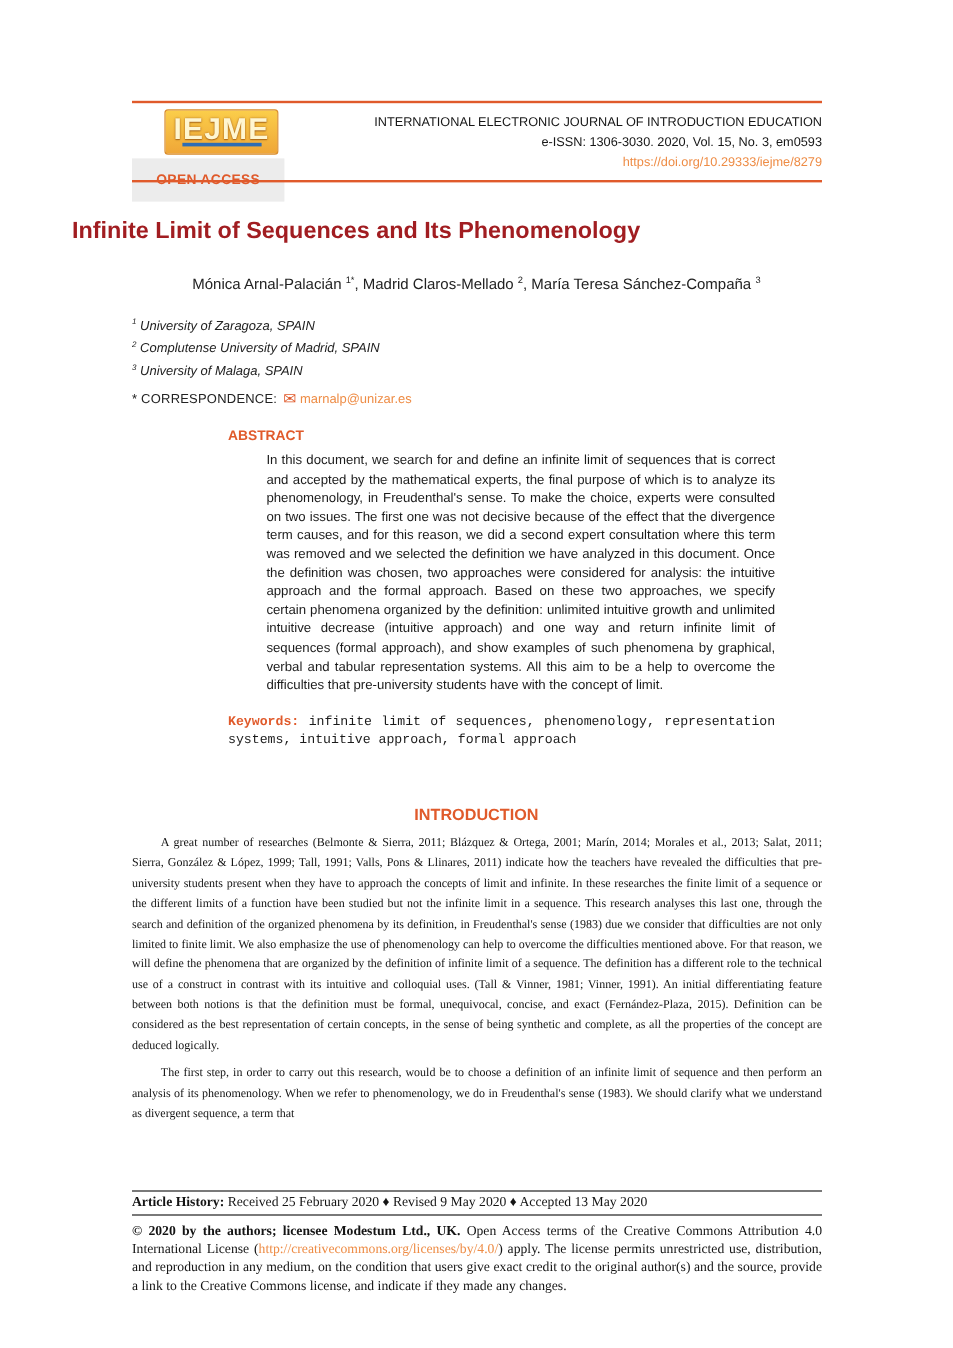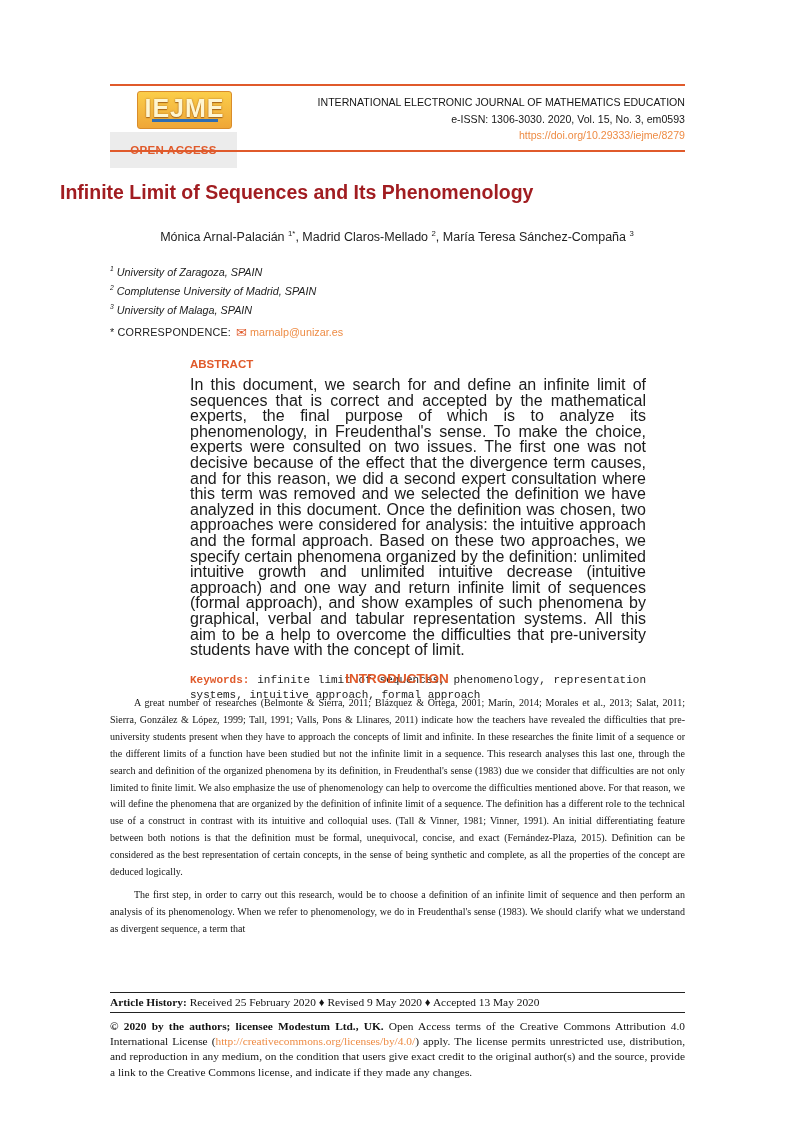--- a/index.html
+++ b/index.html
@@ -58,21 +58,21 @@
   .correspondence {
     position: absolute; top: 325px; left: 110px; width: 575px;
     font-size: 10.8px; color: #222222;
   }
   .corr-label { letter-spacing: 0.2px; }
   .mail-icon { color: #E05A2B; font-size: 13px; margin: 0 3px 0 5px; vertical-align: -1px; }
   .email { color: #EE8C45; text-decoration: none; cursor: pointer; }
 
   .abstract { position: absolute; top: 358px; left: 190px; width: 456px; }
   .abstract-heading { color: #E05A2B; font-weight: bold; font-size: 11.5px; margin-bottom: 7px; }
-  .abstract-text { font-size: 16px; line-height: 15.6px; text-align: justify; color: #1b1b1b; }
+  .abstract-text { font-size: 11px; line-height: 15.6px; text-align: justify; color: #1b1b1b; margin-left: 32px; }
   .keywords { margin-top: 15px; font-size: 11px; line-height: 15.6px; text-align: justify; font-family: Liberation Mono, monospace; }
   .kw-label { color: #E05A2B; font-weight: bold; }
 
   .section-heading {
     position: absolute; top: 671px; left: 60px; width: 674px;
     text-align: center; font-size: 13.5px; font-weight: bold; color: #E05A2B;
   }
 
   .body-text {
     position: absolute; top: 695px; left: 110px; width: 575px;
@@ -100,21 +100,21 @@
   <div class="logo">
     <span class="logo-text">IEJME</span>
     <span class="logo-underline"></span>
   </div>
 
   <div class="open-access">
     <span>OPEN ACCESS</span>
   </div>
 
   <div class="header-right">
-    <div>INTERNATIONAL ELECTRONIC JOURNAL OF MATHEMATICS EDUCATION</div>
+    <div>INTERNATIONAL ELECTRONIC JOURNAL OF INTRODUCTION EDUCATION</div>
     <div>e-ISSN: 1306-3030. 2020, Vol. 15, No. 3, em0593</div>
     <a class="doi-link">https://doi.org/10.29333/iejme/8279</a>
   </div>
 
   <div class="rule mid-rule"></div>
 
   <h1 class="title">Infinite Limit of Sequences and Its Phenomenology</h1>
 
   <div class="authors"><span>Mónica Arnal-Palacián </span><sup>1*</sup><span>, Madrid Claros-Mellado </span><sup>2</sup><span>, María Teresa Sánchez-Compaña </span><sup>3</sup></div>
 

